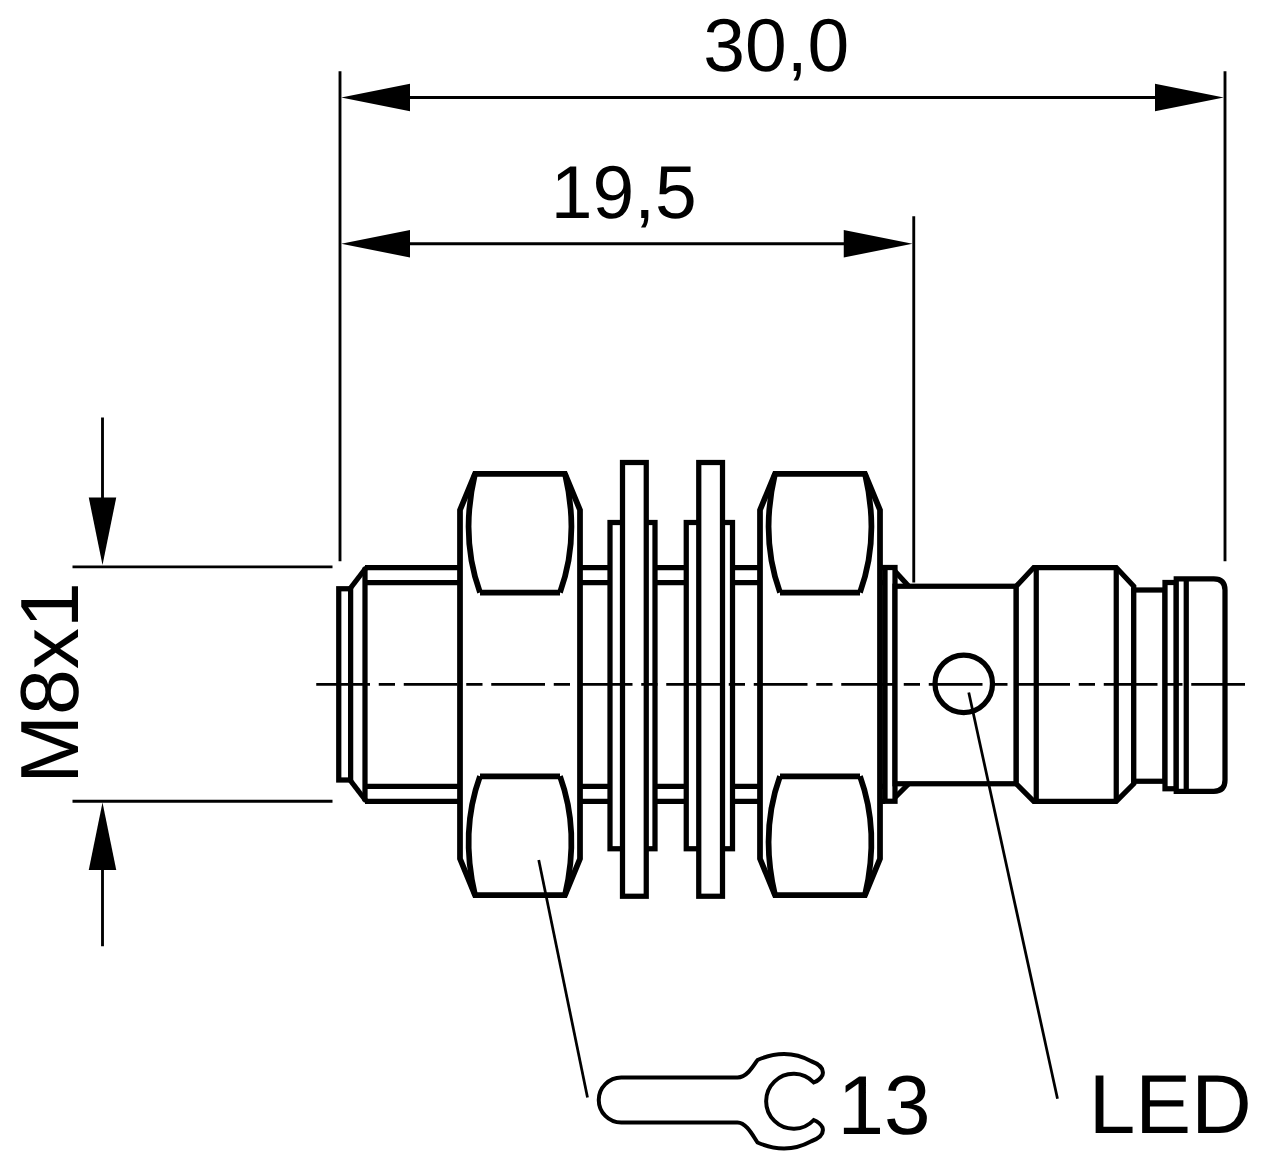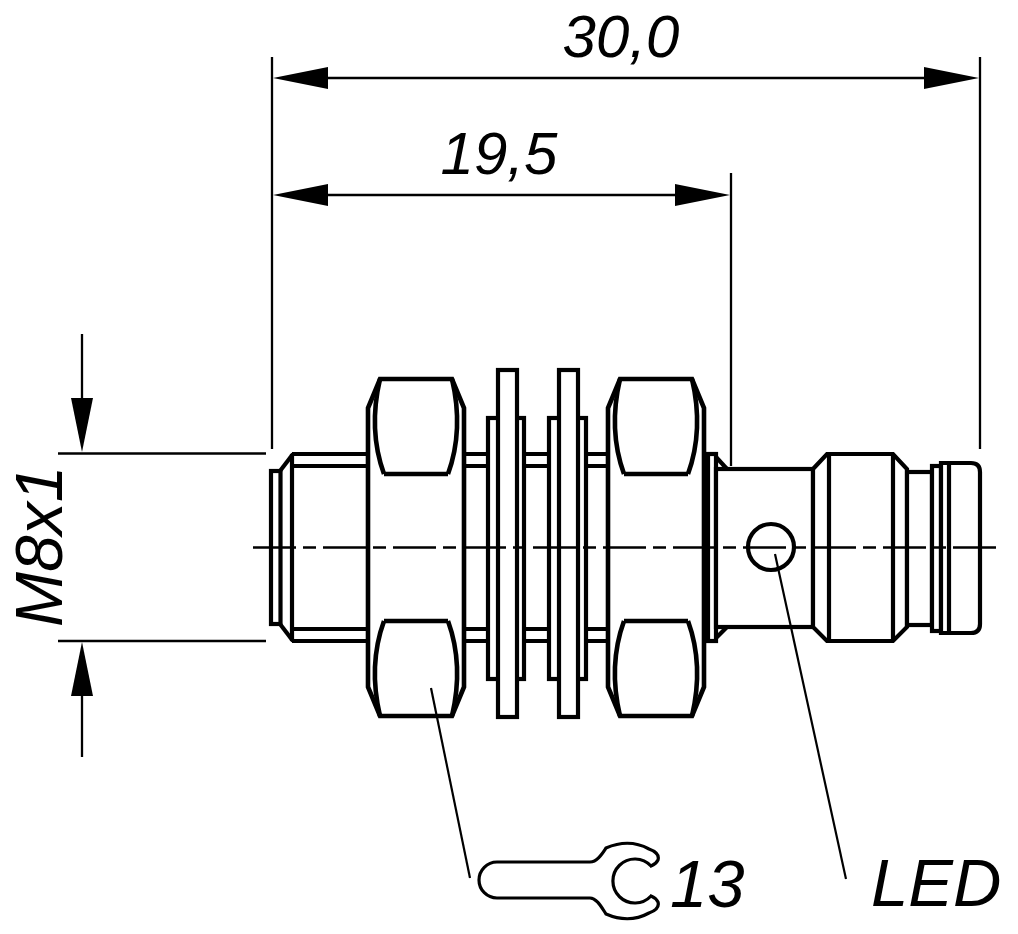--- a/index.html
+++ b/index.html
@@ -2,21 +2,21 @@
 <html><head>
 <meta charset="utf-8">
 <style>
   html,body{margin:0;padding:0;}
   body{
     width:1018px;height:934px;
     background:#ffffff;
     font-family:"Liberation Sans", sans-serif;
     overflow:hidden;
   }
-  .stage{position:relative;width:914px;height:934px;background:#fff;font-style:italic;}
+  .stage{position:relative;width:914px;height:934px;background:#fff;}
   svg{display:block;}
   .dim-text{font-family:"Liberation Sans", sans-serif;fill:#000;}
 </style>
 </head>
 <body>
 
 <div class="stage">
 <svg width="1018" height="934" viewBox="0 0 1018 934">
 
   <g stroke="#000" stroke-width="2.3" fill="none">

